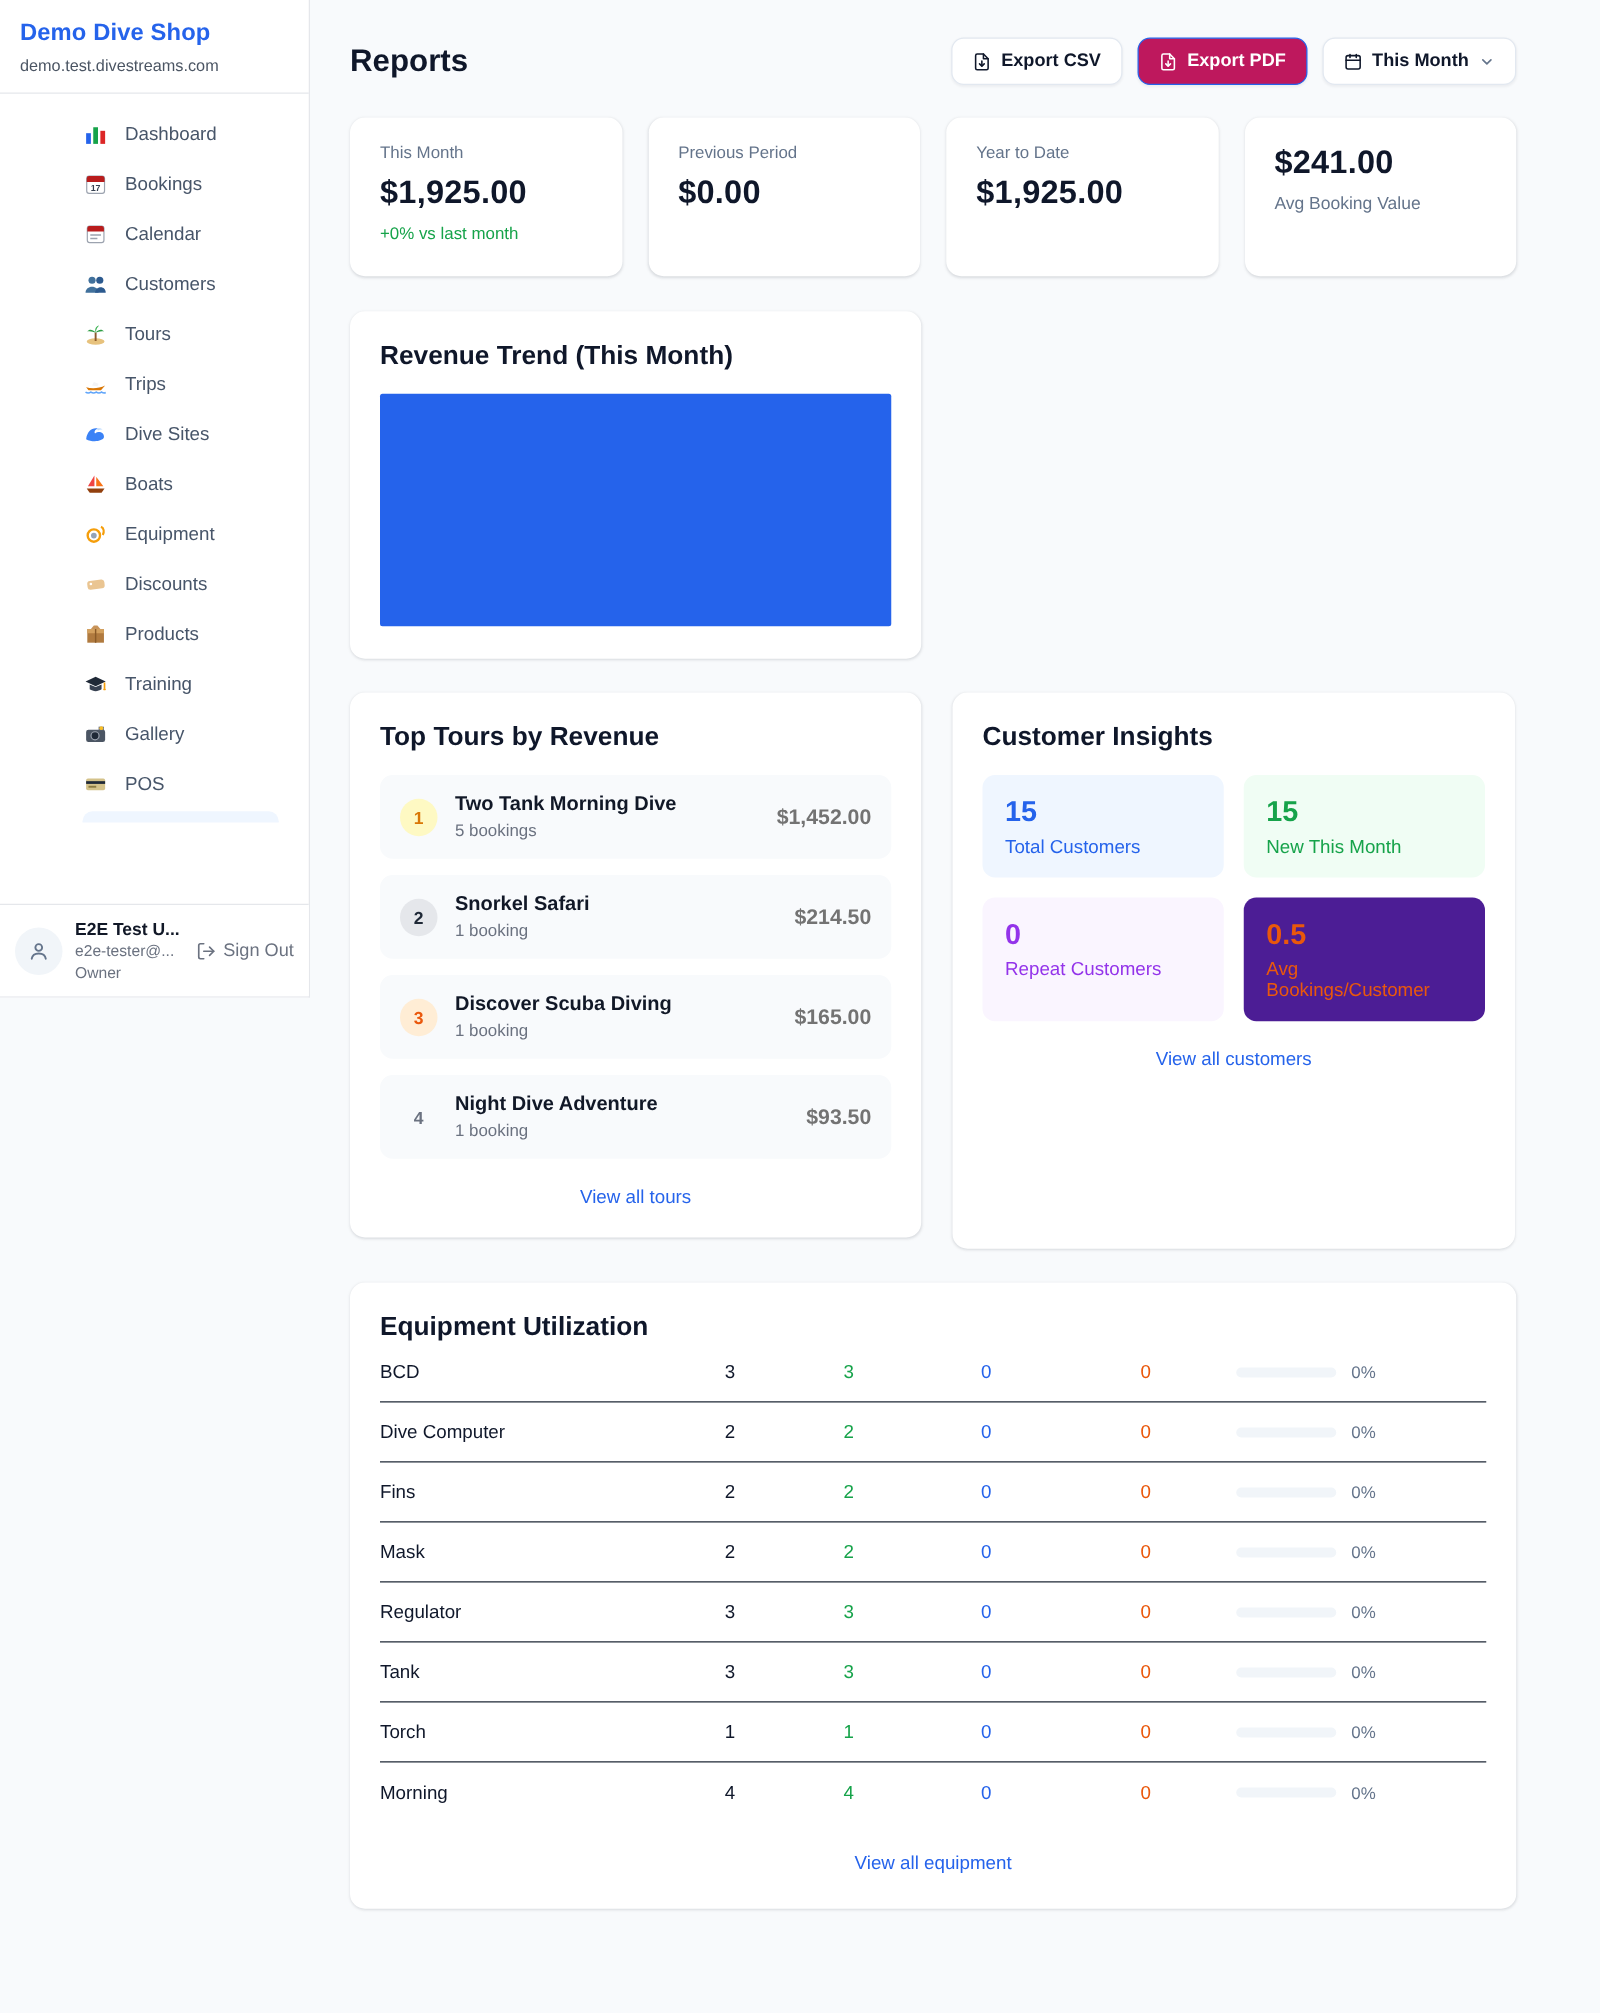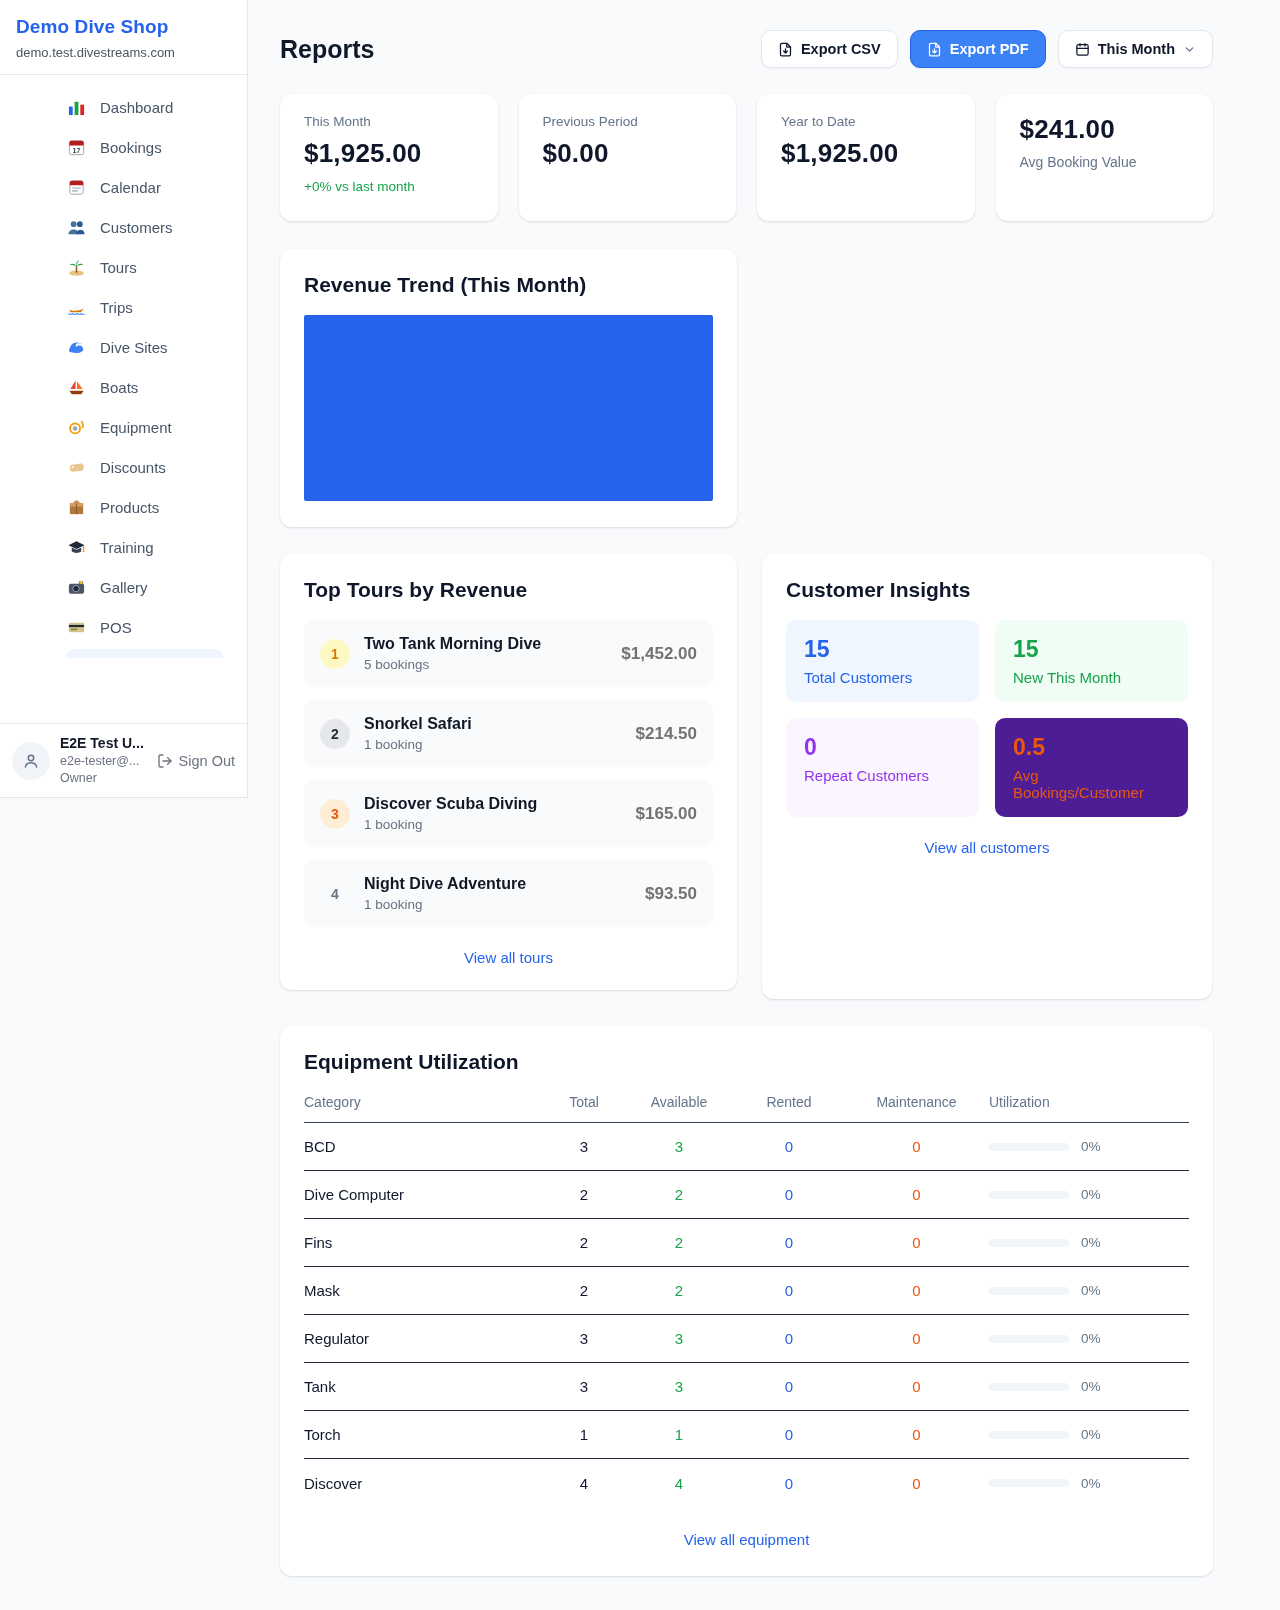--- a/index.html
+++ b/index.html
@@ -52,21 +52,21 @@
   .page-header { display:flex; align-items:center; justify-content:space-between; margin-bottom:26px; }
   .page-title { font-size:25px; font-weight:bold; color:#0f172a; }
   .header-actions { display:flex; gap:12px; }
   .btn {
     display:inline-flex; align-items:center; gap:8px;
     height:38px; padding:0 16px; border-radius:10px;
     font-size:14.5px; font-weight:bold; cursor:pointer;
     background:#fff; color:#0f172a; border:1px solid #e2e8f0;
     box-shadow:0 1px 2px rgba(15,23,42,.05);
   }
-  .btn-primary { background:#3b82f6; border-color:#2563eb; color:#fff;align-items:center; }
+  .btn-primary { background:#be185d; border-color:#2563eb; color:#fff;align-items:center; }
   .btn svg { flex:0 0 auto; }
   
   .card {
     background:#fff; border-radius:12px; padding:24px;
     box-shadow:0 1px 2px rgba(15,23,42,.06), 0 1px 3px rgba(15,23,42,.08);
   }
   .card-title { font-size:21px; font-weight:bold; color:#0f172a; }
   .stats-row { display:flex; gap:21px; margin-bottom:28px; }
   .stat-card { flex:1; height:127px; padding:20px 24px; }
   .stat-label { font-size:13.5px; color:#64748b; }
@@ -440,28 +440,20 @@
           <div class="insight-value" style="color: rgb(234, 88, 12);">0.5</div>
           <div class="insight-label" style="color: rgb(234, 88, 12);">Avg Bookings/Customer</div>
         </div>
         </div>
       <a class="view-link">View all customers</a>
     </section>
   </div>
 
   <section class="card equipment-card">
     <h2 class="card-title">Equipment Utilization</h2>
-    <div class="eq-header">
-      <span>Category</span>
-      <span class="c">Total</span>
-      <span class="c">Available</span>
-      <span class="c">Rented</span>
-      <span class="c">Maintenance</span>
-      <span>Utilization</span>
-    </div>
     <div>
 
     <div class="eq-row">
         <span class="eq-cat">BCD</span>
         <span class="c n-total">3</span>
         <span class="c n-available">3</span>
         <span class="c n-rented">0</span>
         <span class="c n-maintenance">0</span>
         <span class="u-cell">
           <span class="u-track">
@@ -542,21 +534,21 @@
         <span class="c n-rented">0</span>
         <span class="c n-maintenance">0</span>
         <span class="u-cell">
           <span class="u-track">
               <span class="u-fill" style="display: block; width: 0%;"></span>
             </span>
           <span class="u-pct">0%</span>
         </span>
       </div>
         <div class="eq-row">
-        <span class="eq-cat">Discover</span>
+        <span class="eq-cat">Morning</span>
         <span class="c n-total">4</span>
         <span class="c n-available">4</span>
         <span class="c n-rented">0</span>
         <span class="c n-maintenance">0</span>
         <span class="u-cell">
           <span class="u-track">
               <span class="u-fill" style="display: block; width: 0%;"></span>
             </span>
           <span class="u-pct">0%</span>
         </span>

